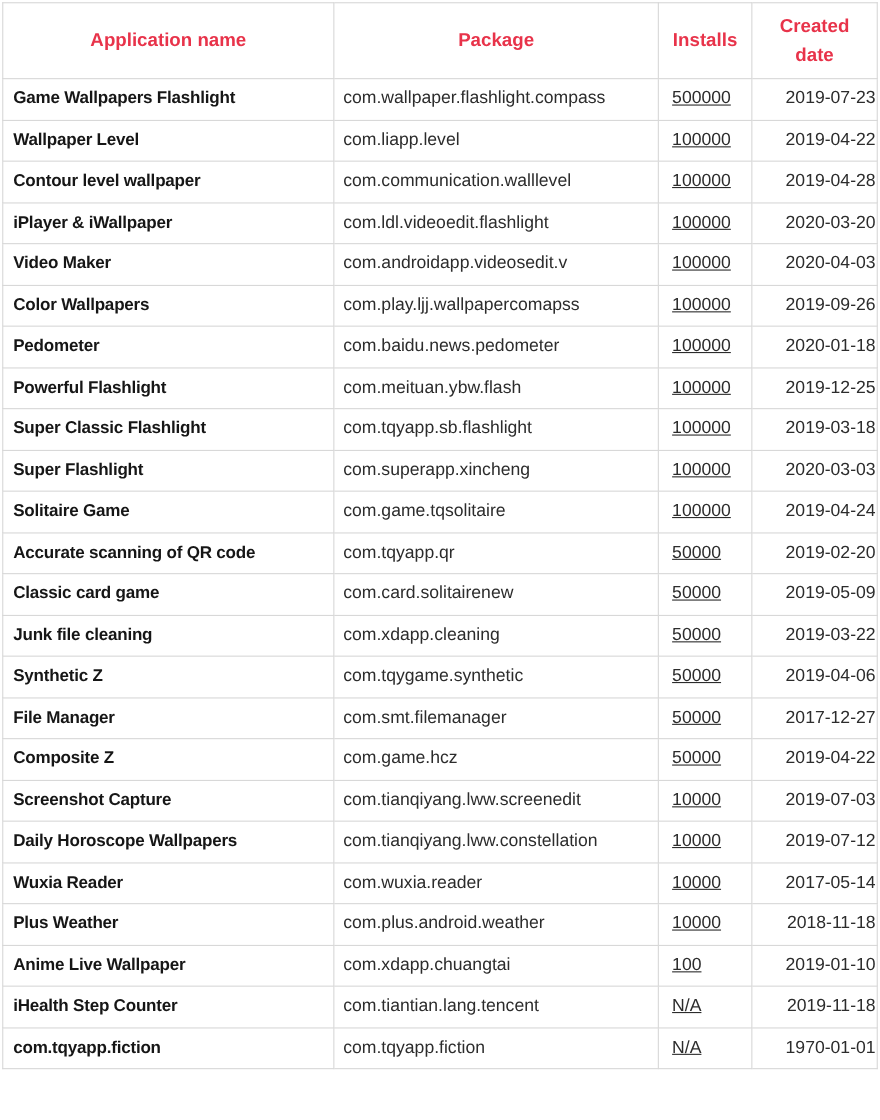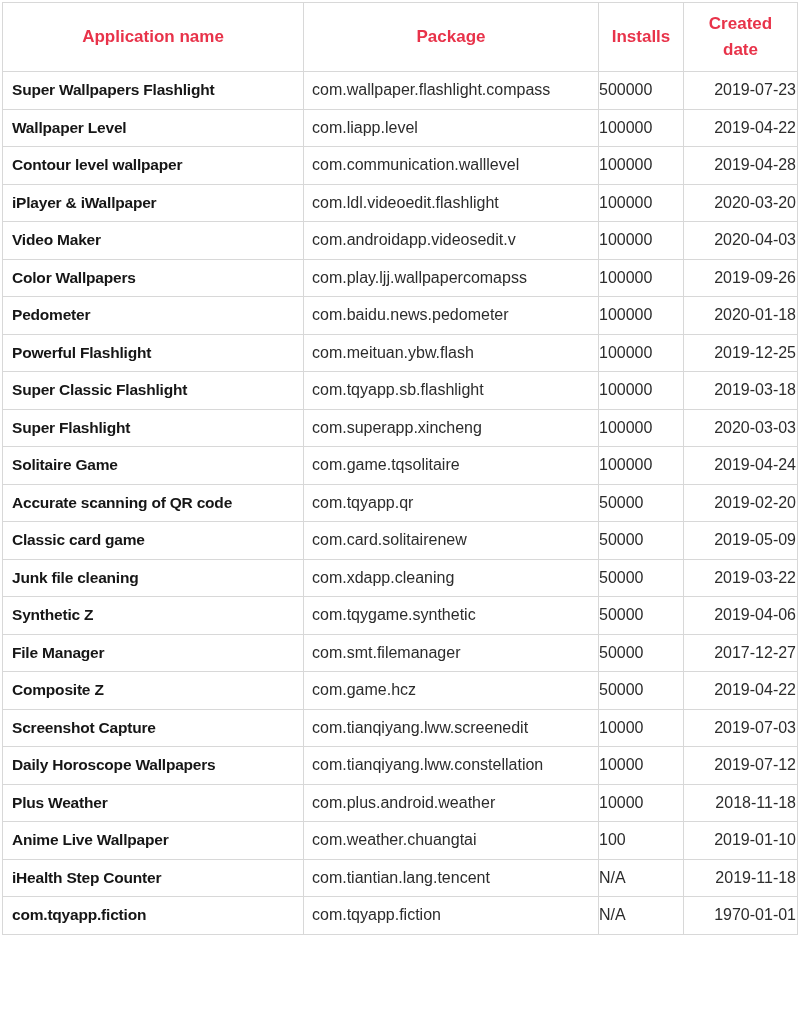--- a/index.html
+++ b/index.html
@@ -58,21 +58,22 @@
     font-weight: bold;
     color: var(--text-dark);
     padding-left: 9px;
     font-size: 15.5px;
     letter-spacing: -0.2px;
   }
   td.pkg {
     padding-left: 8px;
   }
   td.installs {
-    padding-left: 0;
+    padding-left: 12px;
+    text-decoration: underline;
   }
   td.date {
     text-align: right;
   }
 </style>
 </head>
 <body>
 
 <div class="table-wrap">
   <table>
@@ -85,21 +86,21 @@
     <thead>
       <tr>
         <th>Application name</th>
         <th>Package</th>
         <th>Installs</th>
         <th>Created date</th>
       </tr>
     </thead>
     <tbody>
         <tr>
-    <td class="app">Super Wallpapers Flashlight</td>
+    <td class="app">Game Wallpapers Flashlight</td>
     <td class="pkg">com.wallpaper.flashlight.compass</td>
     <td class="installs">500000</td>
     <td class="date">2019-07-23</td>
   </tr>
         <tr>
     <td class="app">Wallpaper Level</td>
     <td class="pkg">com.liapp.level</td>
     <td class="installs">100000</td>
     <td class="date">2019-04-22</td>
   </tr>
@@ -199,28 +200,34 @@
     <td class="installs">10000</td>
     <td class="date">2019-07-03</td>
   </tr>
         <tr>
     <td class="app">Daily Horoscope Wallpapers</td>
     <td class="pkg">com.tianqiyang.lww.constellation</td>
     <td class="installs">10000</td>
     <td class="date">2019-07-12</td>
   </tr>
         <tr>
+    <td class="app">Wuxia Reader</td>
+    <td class="pkg">com.wuxia.reader</td>
+    <td class="installs">10000</td>
+    <td class="date">2017-05-14</td>
+  </tr>
+        <tr>
     <td class="app">Plus Weather</td>
     <td class="pkg">com.plus.android.weather</td>
     <td class="installs">10000</td>
     <td class="date">2018-11-18</td>
   </tr>
         <tr>
     <td class="app">Anime Live Wallpaper</td>
-    <td class="pkg">com.weather.chuangtai</td>
+    <td class="pkg">com.xdapp.chuangtai</td>
     <td class="installs">100</td>
     <td class="date">2019-01-10</td>
   </tr>
         <tr>
     <td class="app">iHealth Step Counter</td>
     <td class="pkg">com.tiantian.lang.tencent</td>
     <td class="installs">N/A</td>
     <td class="date">2019-11-18</td>
   </tr>
         <tr>

